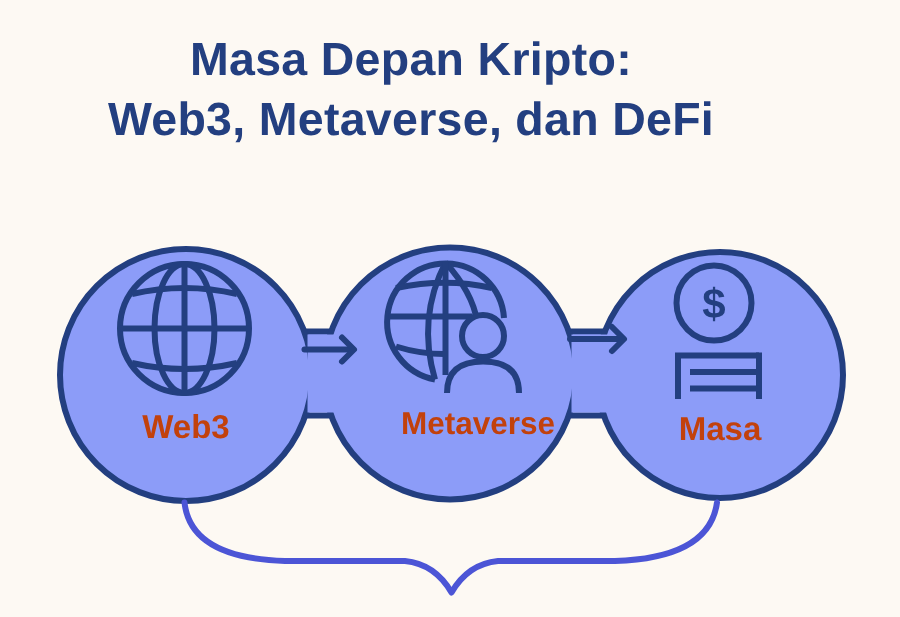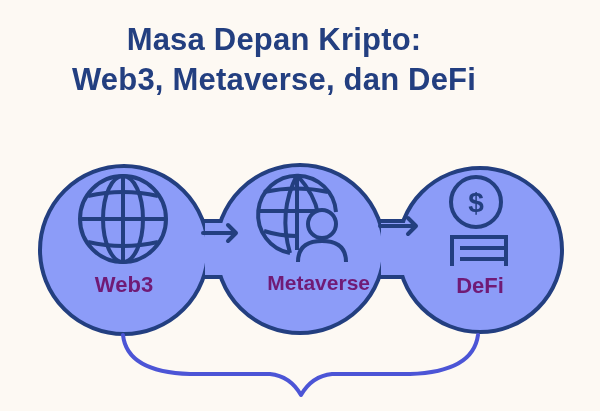--- a/index.html
+++ b/index.html
@@ -1,21 +1,21 @@
 <!DOCTYPE html>
 <html><head>
 <meta charset="utf-8">
 <style>
   html, body { margin:0; padding:0; }
   body { width:600px; height:411px; background:#fdf9f3; overflow:hidden; position:relative; font-family:"Liberation Sans", sans-serif; }
   .title { position:absolute; left:0; width:548px; text-align:center; color:#233f80; font-weight:bold; font-size:31px; letter-spacing:0.2px; }
   .t1 { top:22px; }
   .t2 { top:62px;text-align:center; }
   svg.diag { position:absolute; left:0; top:0; }
-  .lbl { position:absolute; text-align:center; color:#701a75; font-weight:bold; font-size:22px; }
+  .lbl { position:absolute; text-align:center; color:#c2410c; font-weight:bold; font-size:22px; }
 </style>
 </head>
 <body>
 
 <div class="title t1">Masa Depan Kripto:</div>
 <div class="title t2">Web3, Metaverse, dan DeFi</div>
 
 <svg class="diag" width="600" height="411" viewBox="0 0 600 411">
 
   <g>
@@ -74,13 +74,13 @@
     <line x1="460" y1="248" x2="506" y2="248"></line>
     <line x1="460" y1="259" x2="506" y2="259"></line>
   </g>
   <text x="476" y="212" text-anchor="middle" font-family="Liberation Sans, sans-serif" font-size="28" font-weight="bold" fill="#233f80">$</text>
 
   <path d="M123 335 Q127 372 190 374 L270 374 Q290 376 301 395 Q312 376 332 374 L410 374 Q473 372 478 335" stroke="#4c55d6" stroke-width="4" fill="none" stroke-linecap="round" stroke-linejoin="round"></path>
 </svg>
 
 <div class="lbl" style="left:74px; top:272px; width:100px;">Web3</div>
 <div class="lbl" style="left:230px; top:271px; width:140px; font-size:21px;text-align:right;">Metaverse</div>
-<div class="lbl" style="left:430px; top:273px; width:100px;">DeFi</div>
+<div class="lbl" style="left:430px; top:273px; width:100px;">Masa</div>
 
 </body></html>

